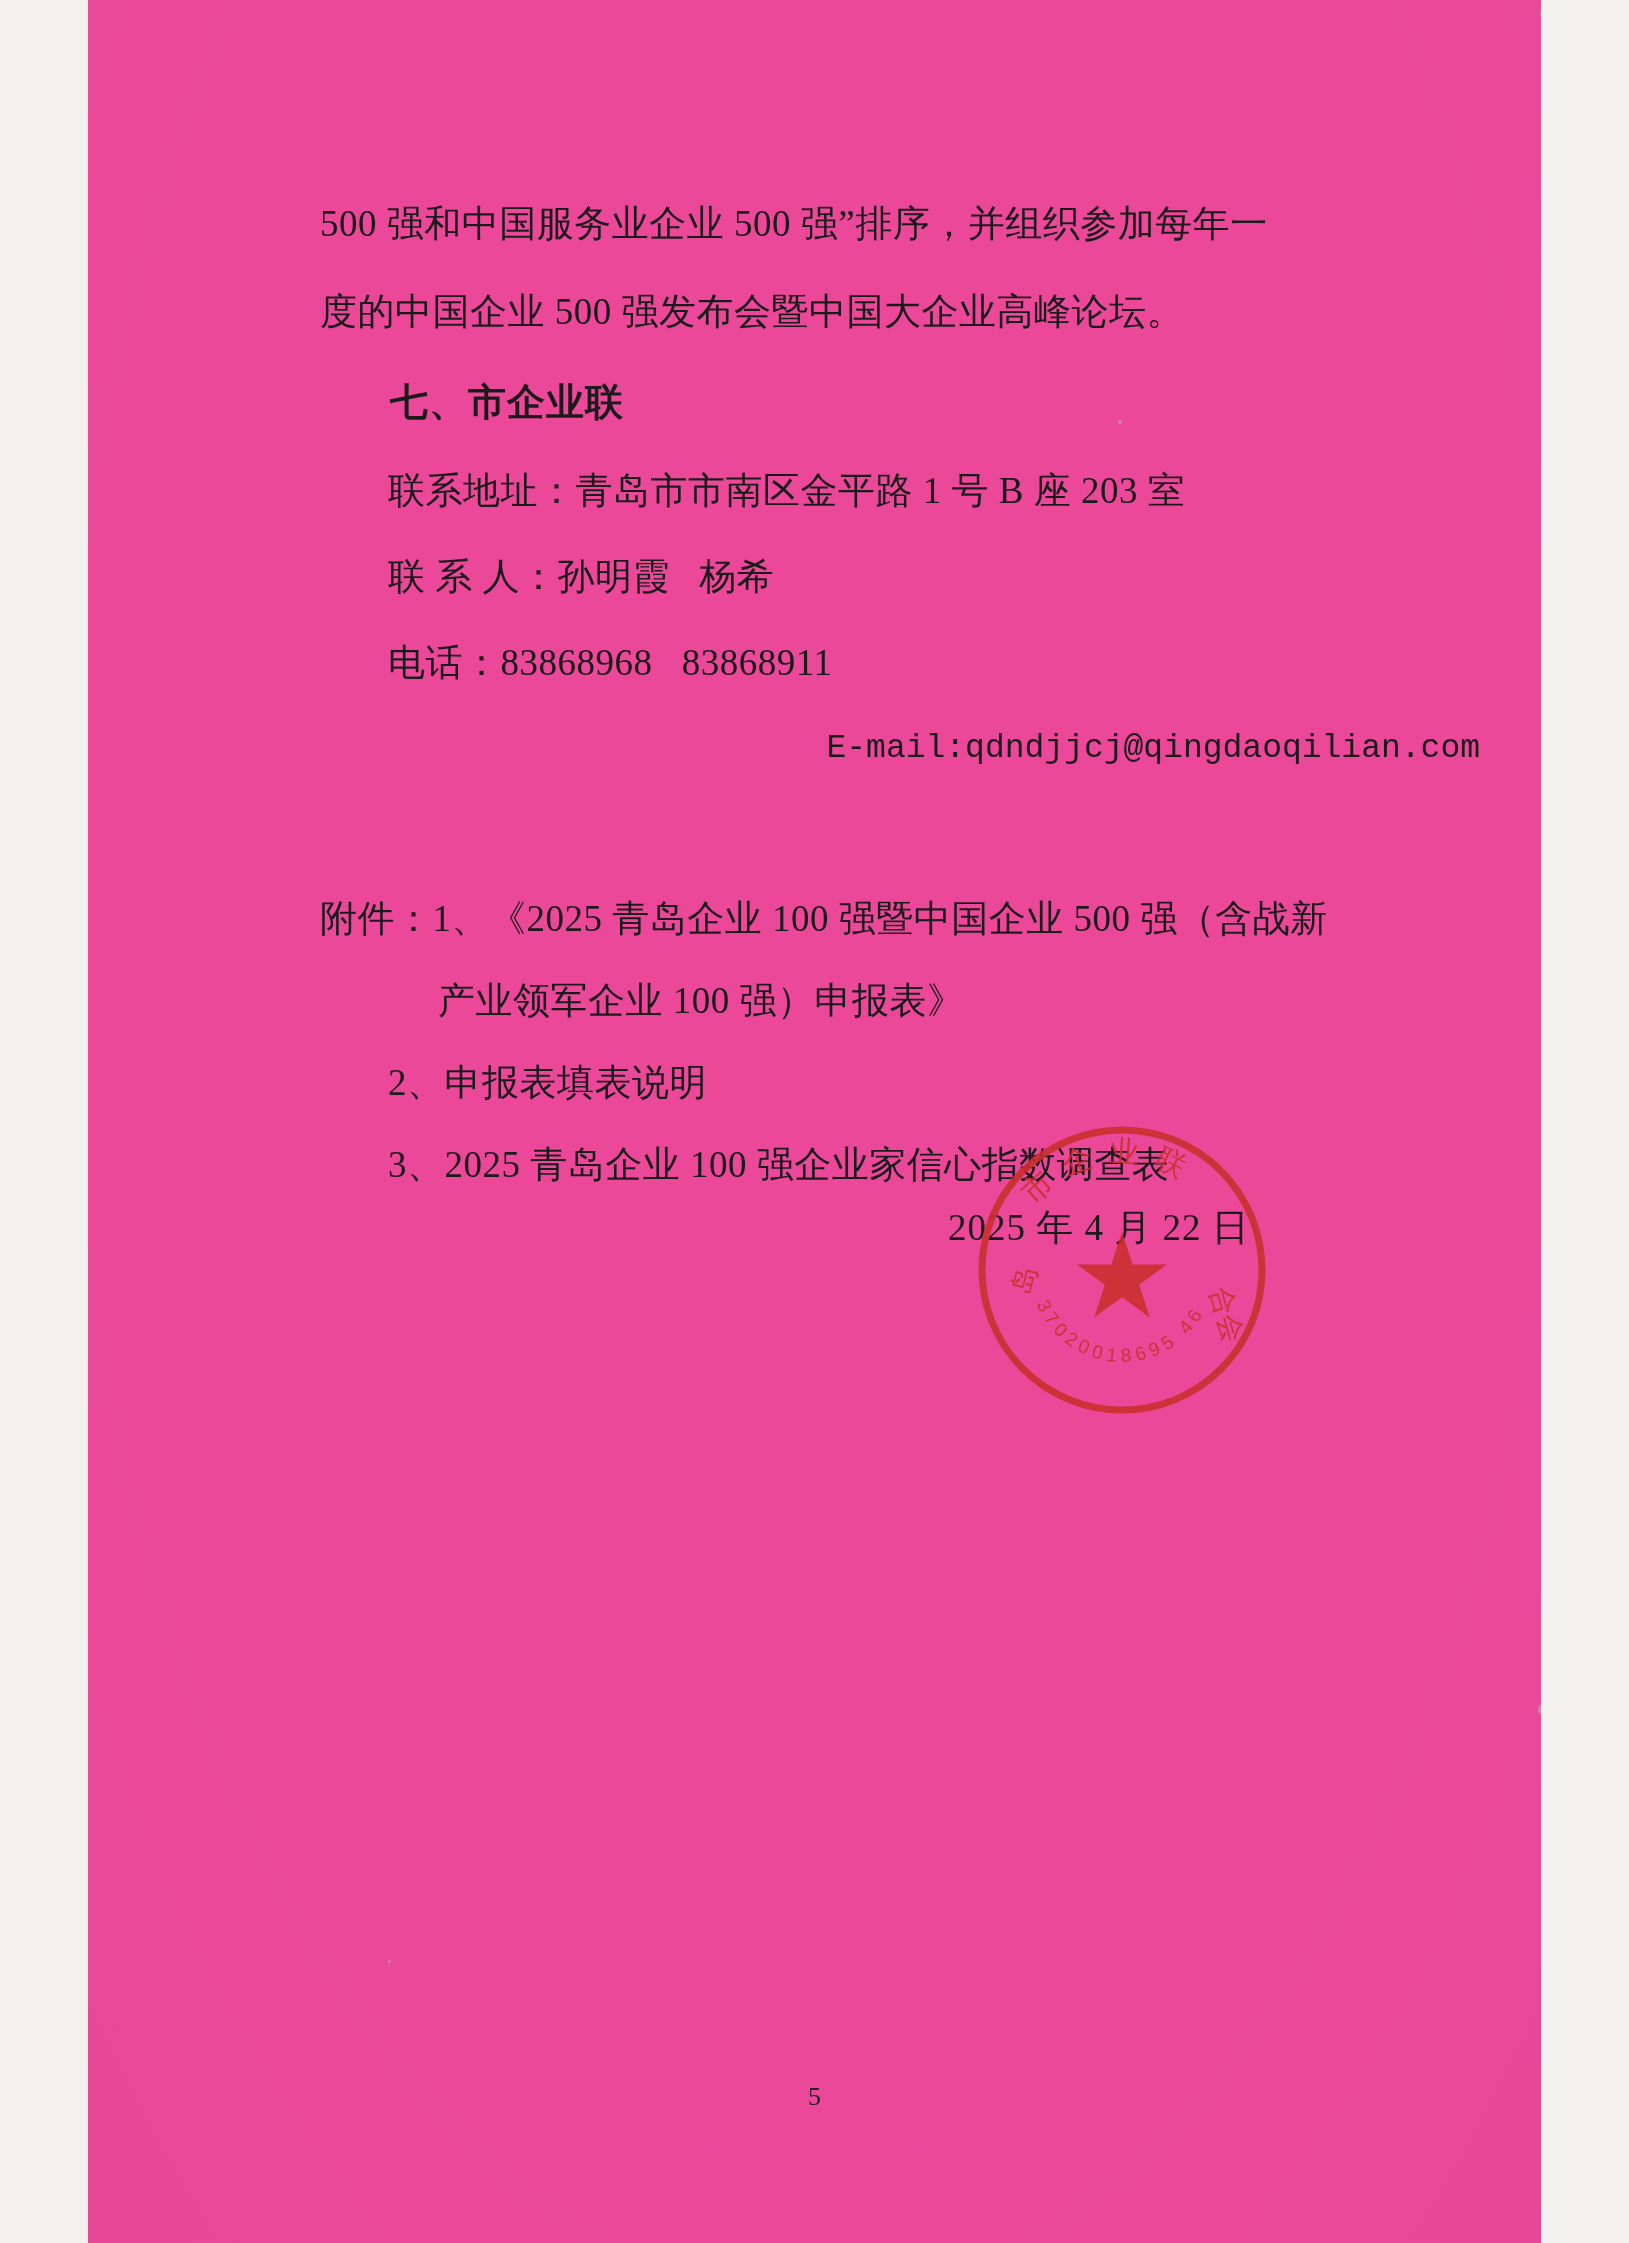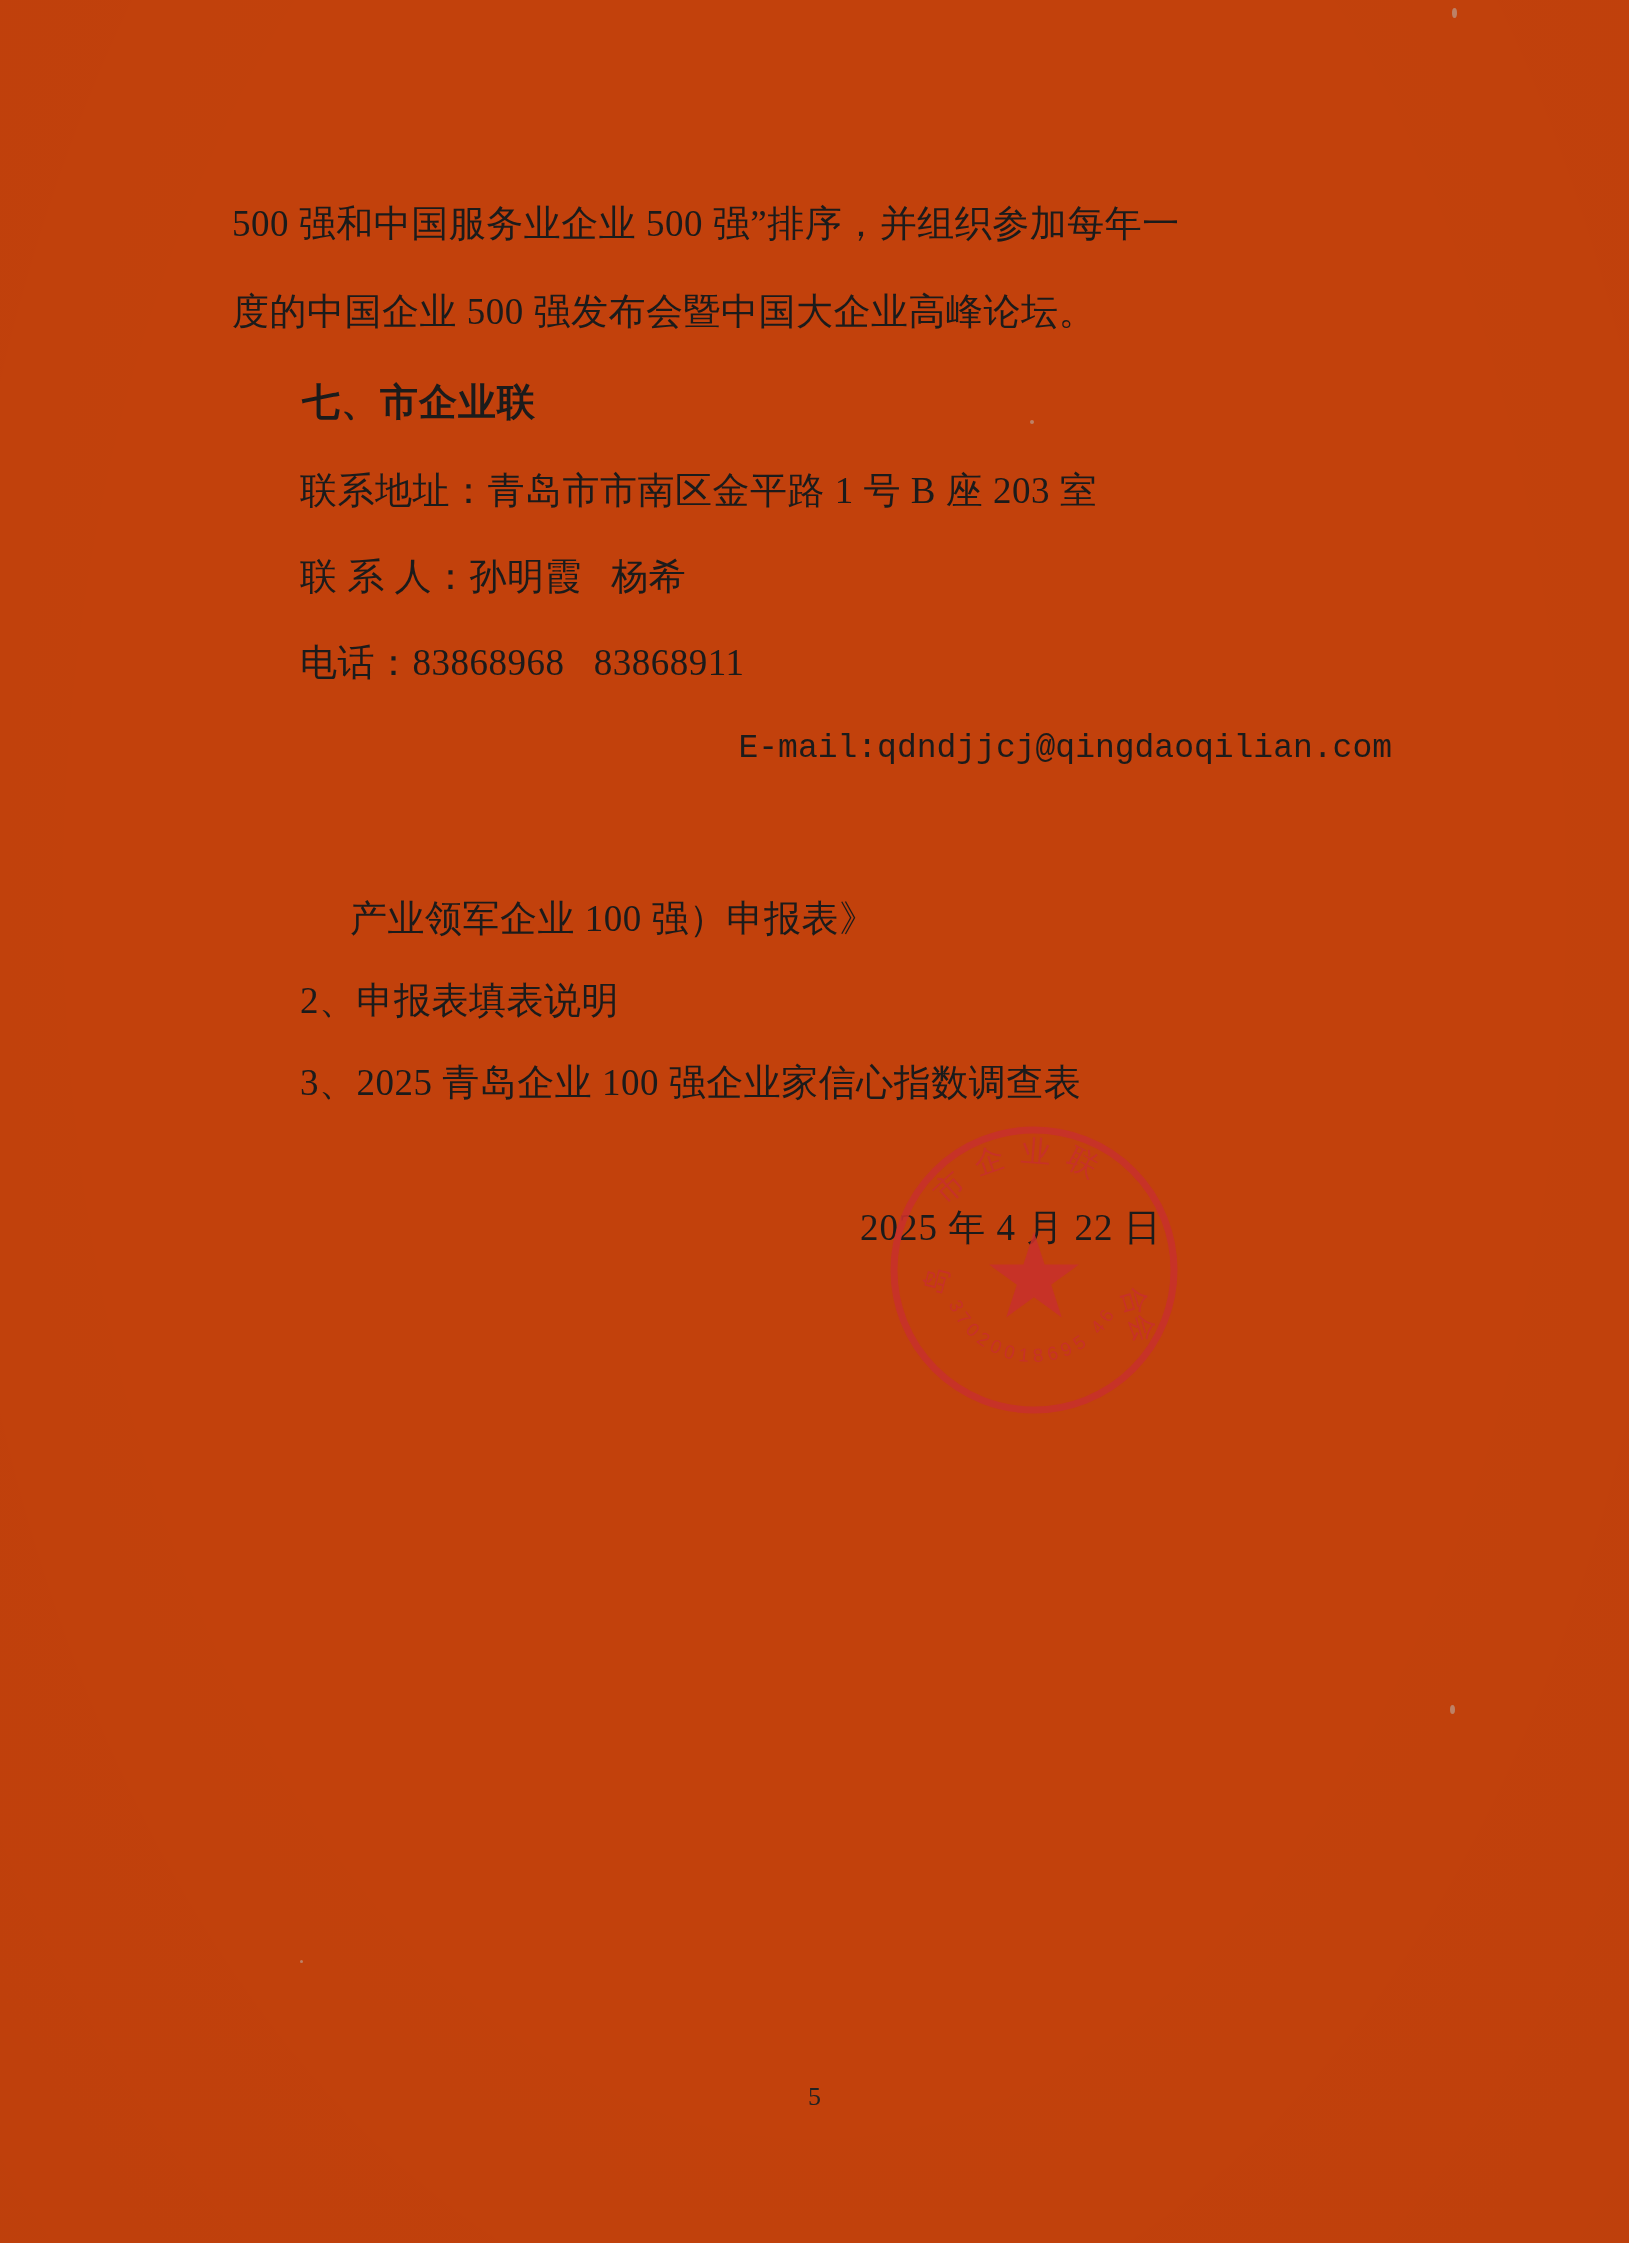--- a/index.html
+++ b/index.html
@@ -2,24 +2,24 @@
 <html lang="zh"><head>
 <meta charset="utf-8">
 <style>
   html, body {
     margin: 0;
     padding: 0;
     background: #f2f1ee;
   }
   .page {
     position: relative;
-    width: 1629px;
+    width: 1453px;
     height: 2243px;
     margin: 0 auto;
-    background: #c2410c;
+    background: #ec4899;
     overflow: hidden;
     font-family: "Liberation Serif", "DejaVu Serif", serif;
     color: #1b1b1b;
   }
   
   .page::before {
     content: "";
     position: absolute;
     inset: 0;
     background:
@@ -138,20 +138,21 @@
     <div class="body-line">度的中国企业 500 强发布会暨中国大企业高峰论坛。</div>
 
     <div class="section-heading">七、市企业联</div>
 
     <div class="contact-line">联系地址：青岛市市南区金平路 1 号 B 座 203 室</div>
     <div class="contact-line">联 系 人：孙明霞   杨希</div>
     <div class="contact-line">电话：83868968   83868911</div>
     <div class="mono-line">E-mail:qdndjjcj@qingdaoqilian.com</div>
 
     <div class="attach-block">
+      <div class="attach-line">附件：1、《2025 青岛企业 100 强暨中国企业 500 强（含战新</div>
       <div class="attach-line attach-cont">产业领军企业 100 强）申报表》</div>
       <div class="attach-line attach-item">2、申报表填表说明</div>
       <div class="attach-line attach-item">3、2025 青岛企业 100 强企业家信心指数调查表</div>
     </div>
 
   </div>
 
   <div class="date-line">2025 年 4 月 22 日</div>
 
   <div class="seal">

